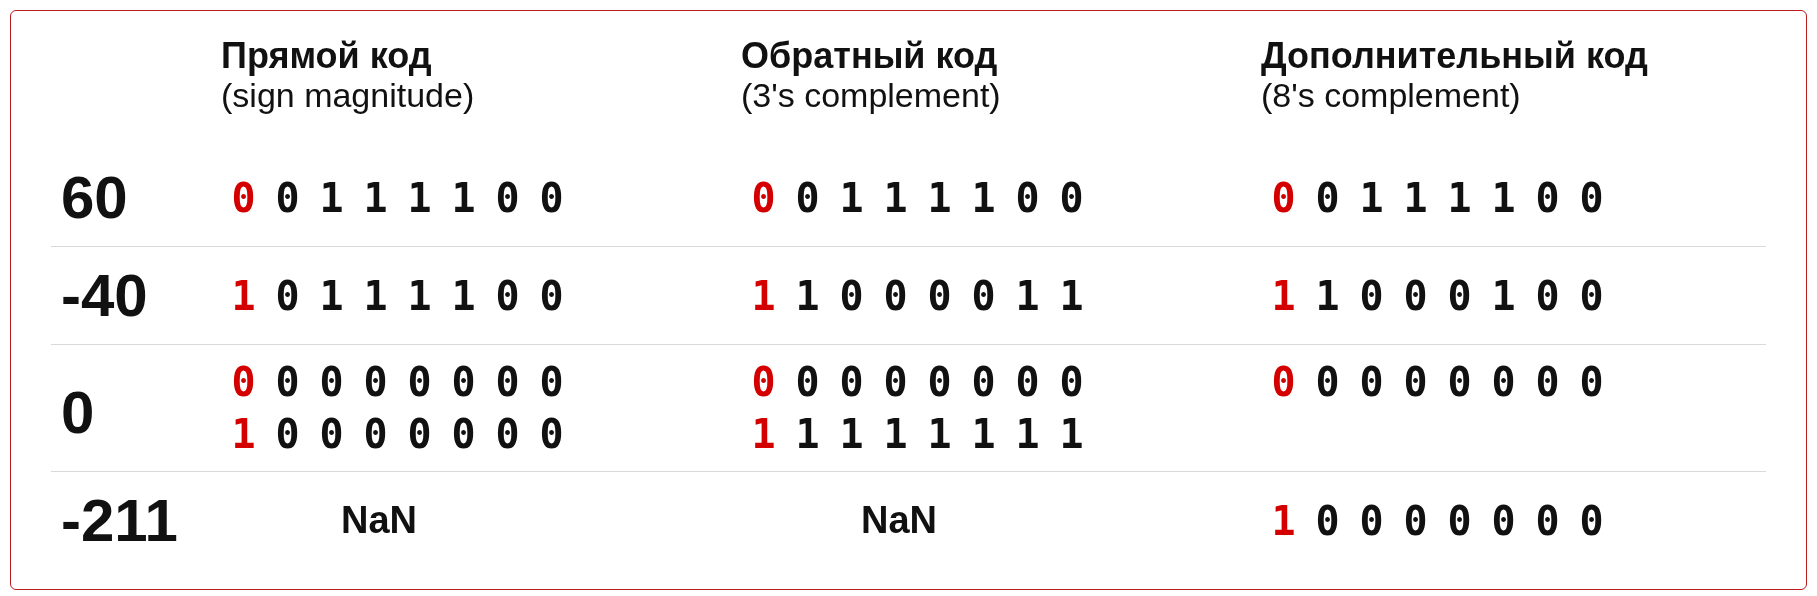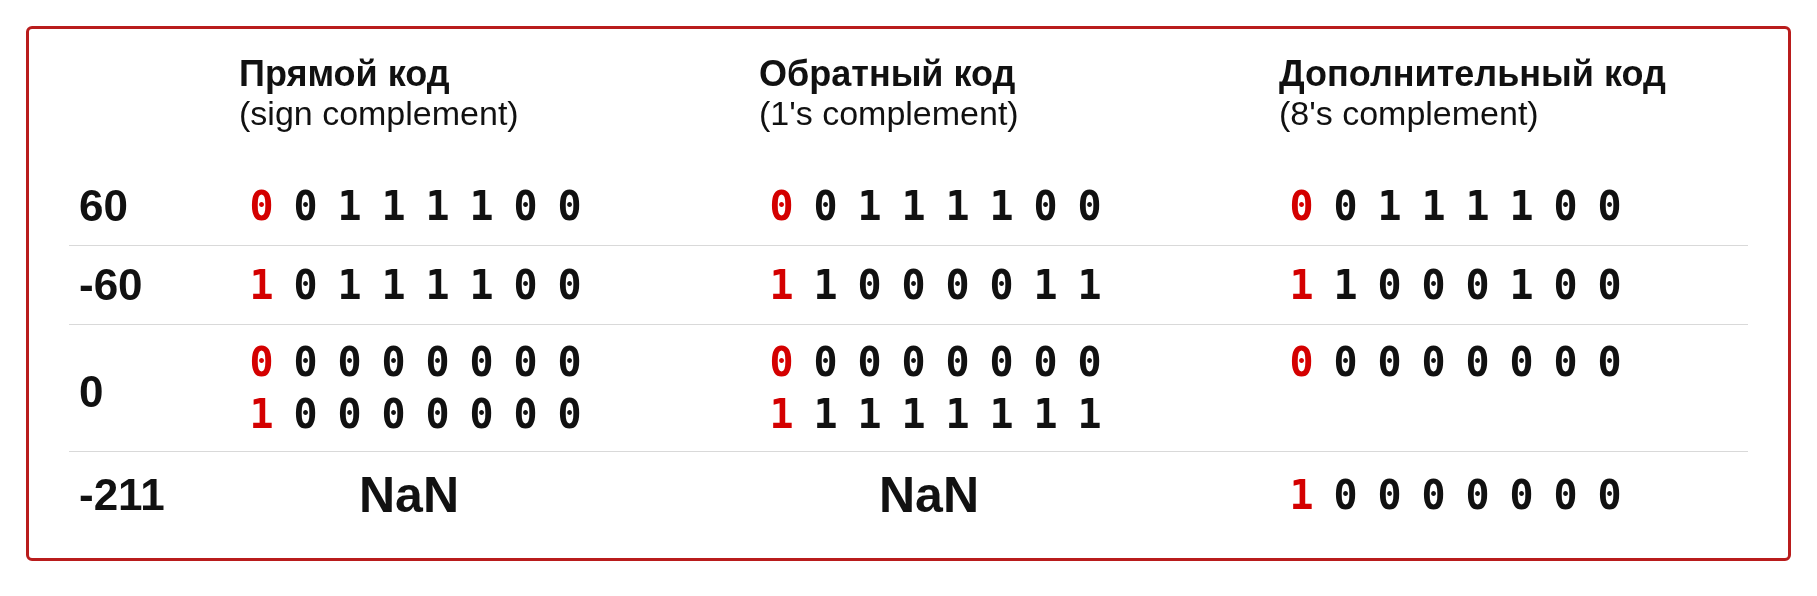--- a/index.html
+++ b/index.html
@@ -4,56 +4,56 @@
 <style>
   * { box-sizing: border-box; }
   body {
     margin: 0; padding: 0;
     background: #ffffff;
     font-family: -apple-system, BlinkMacSystemFont, "Segoe UI", Arial, sans-serif;
     color: #111;
     width: 1817px;
   }
   .wrap {
-    border: 3px solid #b91c1c;
+    border: 1px solid #b91c1c;
     border-radius: 6px;
     padding: 24px 40px 20px 40px;
-    margin: 26px;
+    margin: 10px;
   }
   table {
     border-collapse: collapse;
     width: 100%;
   }
   th, td { text-align: left; vertical-align: top; padding: 0; }
   .col-val { width: 170px; }
   .col { width: 520px; }
   .col-last { width: auto; }
   .hdr { padding-bottom: 34px; }
   .hdr .t1 { font-size: 36px; font-weight: 800; line-height: 1.15; }
   .hdr .t2 { font-size: 34px; font-weight: 400; line-height: 1.15; }
   .valcell {
-    font-size: 44px; font-weight: 800;
+    font-size: 60px; font-weight: 800;
     padding: 14px 0 14px 10px;
     vertical-align: middle;
   }
   .cell {
     padding: 14px 0;
     vertical-align: middle;
   }
   .bits { display: flex; gap: 0; }
   .bit {
     font-family: "SFMono-Regular", "Menlo", "Consolas", monospace;
     font-size: 40px; font-weight: 700;
     width: 44px; text-align: center;
     letter-spacing: -1px;
   }
   .sign { color: #d40000; }
   .nan {
     font-family: -apple-system, BlinkMacSystemFont, "Segoe UI", Arial, sans-serif;
-    font-size: 50px; font-weight: 800;
+    font-size: 38px; font-weight: 800;
     padding-left: 120px;
   }
   .rowline td { border-top: 1px solid #d9d9d9; }
   .two-lines .cell { padding-bottom: 6px; }
   .two-lines2 .cell { padding-top: 0; padding-bottom: 14px; }
   .two-lines .valcell { padding-bottom: 6px; }
 </style>
 </head>
 <body>
 
@@ -63,25 +63,25 @@
     <col class="col-val">
         <col class="col">
         <col class="col">
         <col class="col-last">
   </colgroup>
   <thead>
     <tr>
       <th class="hdr"></th>
       <th class="hdr">
         <div class="t1">Прямой код</div>
-        <div class="t2">(sign complement)</div>
+        <div class="t2">(sign magnitude)</div>
       </th>
       <th class="hdr">
         <div class="t1">Обратный код</div>
-        <div class="t2">(1's complement)</div>
+        <div class="t2">(3's complement)</div>
       </th>
       <th class="hdr">
         <div class="t1">Дополнительный код</div>
         <div class="t2">(8's complement)</div>
       </th>
     </tr>
   </thead>
   <tbody>
 
     <tr>
@@ -118,21 +118,21 @@
               <span class="bit">1</span>
               <span class="bit">1</span>
               <span class="bit">1</span>
               <span class="bit">0</span>
               <span class="bit">0</span>
             </div>
           </td>
     </tr>
 
     <tr class="rowline">
-      <td class="valcell">-60</td>
+      <td class="valcell">-40</td>
       <td class="cell">
             <div class="bits">
               <span class="bit sign">1</span>
               <span class="bit">0</span>
               <span class="bit">1</span>
               <span class="bit">1</span>
               <span class="bit">1</span>
               <span class="bit">1</span>
               <span class="bit">0</span>
               <span class="bit">0</span>

